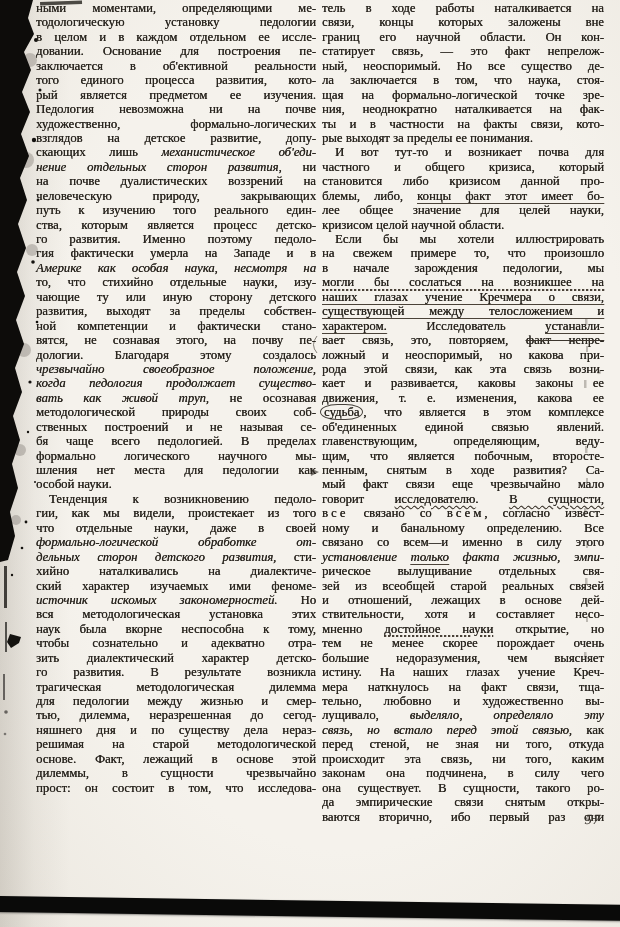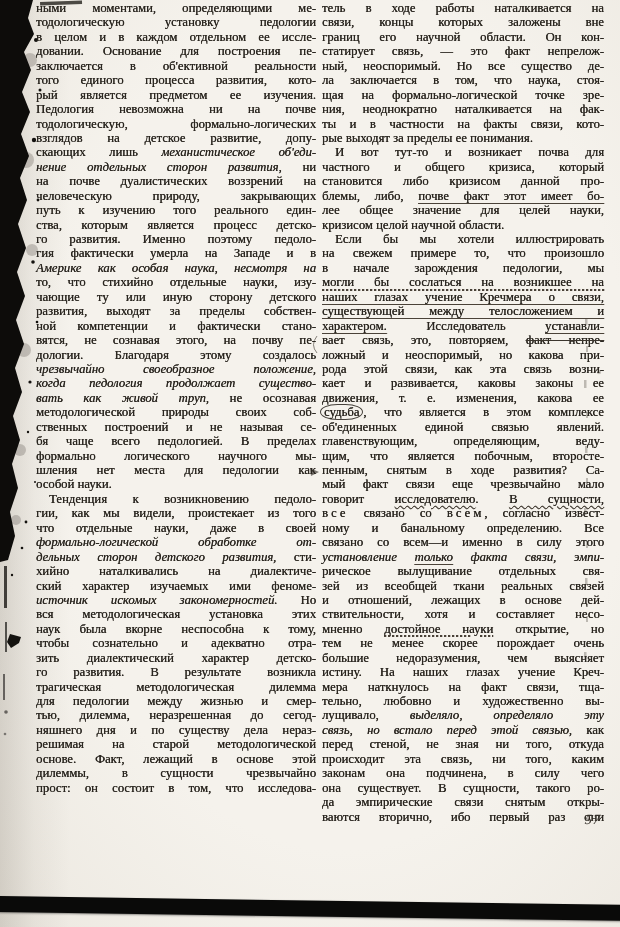--- a/index.html
+++ b/index.html
@@ -107,21 +107,21 @@
 
   <div class="col left" id="col-left">
       <div class="line"><span>ными моментами, определяющими ме-</span></div>
       <div class="line"><span>тодологическую установку педологии</span></div>
       <div class="line"><span>в целом и в каждом отдельном ее иссле-</span></div>
       <div class="line"><span>довании. Основание для построения пе-</span></div>
       <div class="line"><span>заключается в об'ективной реальности</span></div>
       <div class="line"><span>того единого процесса развития, кото-</span></div>
       <div class="line"><span>рый является предметом ее изучения.</span></div>
       <div class="line"><span>Педология невозможна ни на почве</span></div>
-      <div class="line"><span>тодологическую, формально-логических</span></div>
+      <div class="line"><span>художественно, формально-логических</span></div>
       <div class="line"><span>взглядов на детское развитие, допу-</span></div>
       <div class="line"><span>скающих лишь </span><span class="it">механистическое об'еди-</span></div>
       <div class="line"><span class="it">нение отдельных сторон развития,</span><span> ни</span></div>
       <div class="line"><span>на почве дуалистических воззрений на</span></div>
       <div class="line"><span>человеческую природу, закрывающих</span></div>
       <div class="line"><span>путь к изучению того реального един-</span></div>
       <div class="line"><span>ства, которым является процесс детско-</span></div>
       <div class="line"><span>го развития. Именно поэтому педоло-</span></div>
       <div class="line"><span>гия фактически умерла на Западе и в</span></div>
       <div class="line"><span class="it">Америке как особая наука, несмотря на</span></div>
@@ -169,21 +169,21 @@
       <div class="line"><span>статирует связь, — это факт непрелож-</span></div>
       <div class="line"><span>ный, неоспоримый. Но все существо де-</span></div>
       <div class="line"><span>ла заключается в том, что наука, стоя-</span></div>
       <div class="line"><span>щая на формально-логической точке зре-</span></div>
       <div class="line"><span>ния, неоднократно наталкивается на фак-</span></div>
       <div class="line"><span>ты и в частности на факты связи, кото-</span></div>
       <div class="line end"><span>рые выходят за пределы ее понимания.</span></div>
       <div class="line ind"><span>И вот тут-то и возникает почва для</span></div>
       <div class="line"><span>частного и общего кризиса, который</span></div>
       <div class="line"><span>становится либо кризисом данной про-</span></div>
-      <div class="line"><span>блемы, либо, </span><span class="ul">почве факт этот имеет бо-</span></div>
+      <div class="line"><span>блемы, либо, </span><span class="ul">концы факт этот имеет бо-</span></div>
       <div class="line"><span>лее общее значение для целей науки,</span></div>
       <div class="line end"><span>кризисом целой научной области.</span></div>
       <div class="line ind"><span>Если бы мы хотели иллюстрировать</span></div>
       <div class="line"><span>на свежем примере то, что произошло</span></div>
       <div class="line"><span>в начале зарождения педологии, мы</span></div>
       <div class="line"><span class="uld">могли бы сослаться на возникшее на</span></div>
       <div class="line"><span class="ul">наших глазах учение Кречмера о связи,</span></div>
       <div class="line"><span class="ul">существующей между телосложением и</span></div>
       <div class="line"><span class="ul">характером.</span><span> Исследователь </span><span class="ul">устанавли-</span></div>
       <div class="line"><span>вает связь, это, повторяем, </span><span class="st">факт непре-</span></div>
@@ -194,23 +194,23 @@
       <div class="line"><span class="bx">судьба</span><span>, что является в этом комплексе</span></div>
       <div class="line"><span>об'единенных единой связью явлений.</span></div>
       <div class="line"><span>главенствующим, определяющим, веду-</span></div>
       <div class="line"><span>щим, что является побочным, второсте-</span></div>
       <div class="line"><span>пенным, снятым в ходе развития? Са-</span></div>
       <div class="line"><span>мый факт связи еще чрезвычайно мало</span></div>
       <div class="line"><span>говорит </span><span class="ulw">исследователю</span><span>. </span><span class="ulw">В сущности,</span></div>
       <div class="line"><span class="lsp">все</span><span> связано со </span><span class="lsp">всем</span><span>, согласно извест-</span></div>
       <div class="line"><span>ному и банальному определению. Все</span></div>
       <div class="line"><span>связано со всем—и именно в силу этого</span></div>
-      <div class="line"><span class="it">установление </span><span class="it ul">только</span><span class="it"> факта связи, эмпи-</span></div>
+      <div class="line"><span class="it">установление </span><span class="it ul">только</span><span class="it"> факта жизнью, эмпи-</span></div>
       <div class="line"><span>рическое вылущивание отдельных свя-</span></div>
-      <div class="line"><span>зей из всеобщей ткани реальных связей</span></div>
+      <div class="line"><span>зей из всеобщей старой реальных связей</span></div>
       <div class="line"><span>и отношений, лежащих в основе дей-</span></div>
       <div class="line"><span>ствительности, хотя и составляет несо-</span></div>
       <div class="line"><span>мненно </span><span class="uld">достойное науки</span><span> открытие, но</span></div>
       <div class="line"><span>тем не менее скорее порождает очень</span></div>
       <div class="line"><span>большие недоразумения, чем выясняет</span></div>
       <div class="line"><span>истину. На наших глазах учение Креч-</span></div>
       <div class="line"><span>мера наткнулось на факт связи, тща-</span></div>
       <div class="line"><span>тельно, любовно и художественно вы-</span></div>
       <div class="line"><span>лущивало, </span><span class="it">выделяло, определяло эту</span></div>
       <div class="line"><span class="it">связь, но встало перед этой связью,</span><span> как</span></div>

